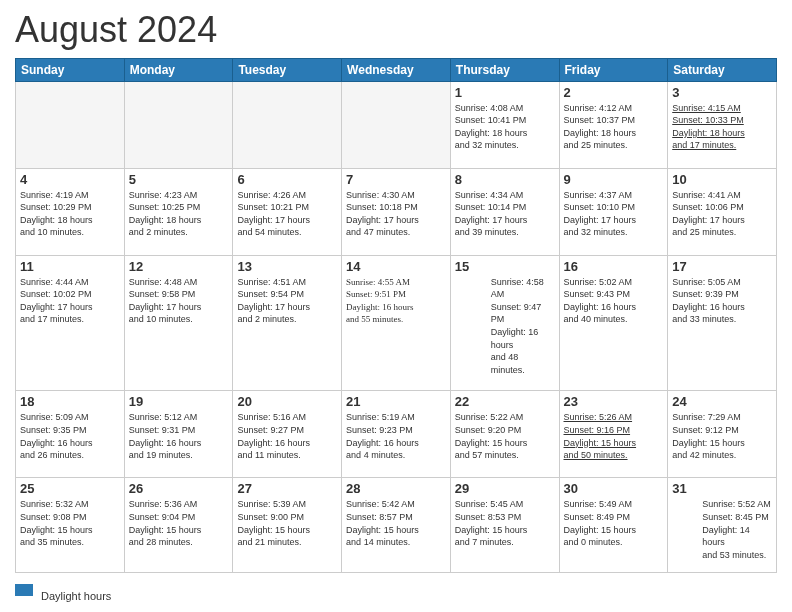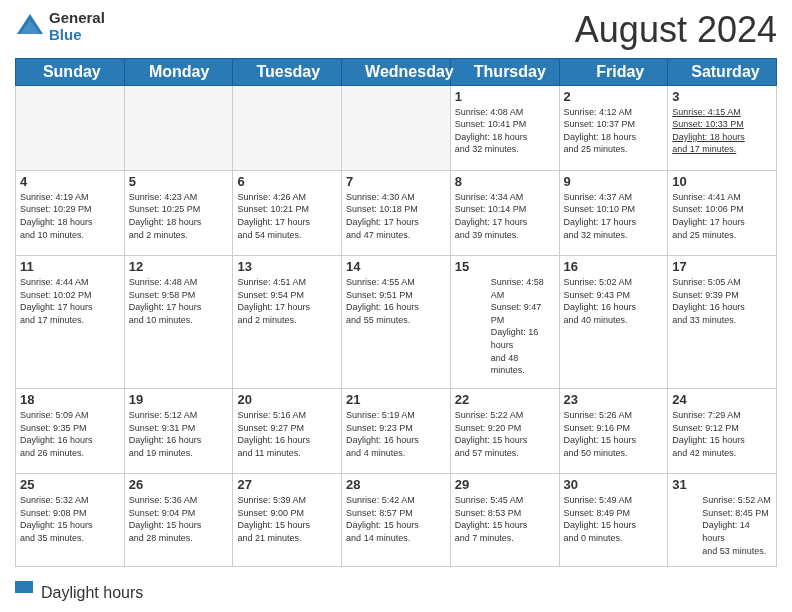--- a/index.html
+++ b/index.html
@@ -62,23 +62,23 @@
     }
     .calendar {
       flex: 1;
       border-collapse: collapse;
       width: 100%;
       table-layout: fixed;
     }
     .calendar th {
       background: #2a7ab5;
       color: #fff;
-      text-align: right;
-      padding: 4px 23px;
-      font-size: 16px;
+      text-align: left;
+      padding: 4px 5px;
+      font-size: 12px;
       font-weight: bold;
       border: 1px solid #1a5f8f;
     }
     .calendar td {
       border: 1px solid #ccc;
       vertical-align: top;
       padding: 3px 4px;
       font-size: 9px;
       color: #333;
       background: #fff;
@@ -105,44 +105,34 @@
       gap: 8px;
       margin-top: 5px;
     }
     .daylight-swatch {
       width: 18px;
       height: 12px;
       background: #2a7ab5;
       display: inline-block;
     }
     .daylight-label {
-      font-size: 16px;
+      font-size: 11px;
       color: #333;
       margin-top: 12px;
     }
     table {
       width: 100%;
       border-collapse: collapse;
     }
   </style>
 </head>
 <body>
 
 <div class="page">
   <div class="header">
-    <div class="logo">
-      <svg class="logo-icon" viewBox="0 0 30 30">
-        <polygon points="15,2 28,22 2,22" fill="#2a7ab5"></polygon>
-        <polygon points="15,8 25,22 5,22" fill="#5ba3d9" opacity="0.5"></polygon>
-      </svg>
-      <div class="logo-text">
-        <span class="logo-general">General</span>
-        <span class="logo-blue">Blue</span>
-      </div>
-    </div>
     <div class="title-block">
       <div class="title-month">August 2024</div>
     </div>
   </div>
 
   <table class="calendar">
     <thead>
       <tr>
       <th>Sunday</th>
           <th>Monday</th>
@@ -249,21 +239,21 @@
           </td>
           <td>
             <span class="day-number">13</span>
             <div class="day-info" style="white-space: pre-line;">Sunrise: 4:51 AM
 Sunset: 9:54 PM
 Daylight: 17 hours
 and 2 minutes.</div>
           </td>
           <td>
             <span class="day-number">14</span>
-            <div class="day-info" style="white-space: pre-line;">Sunrise: 4:55 AM
+            <div class="day-info" style="white-space: pre-line; font-family: Liberation Serif, serif;">Sunrise: 4:55 AM
 Sunset: 9:51 PM
 Daylight: 16 hours
 and 55 minutes.</div>
           </td>
           <td>
             <span class="day-number">15</span>
             <div class="day-info" style="white-space: pre-line; margin-left: 36px;">Sunrise: 4:58 AM
 Sunset: 9:47 PM
 Daylight: 16 hours
 and 48 minutes.</div>
@@ -314,21 +304,21 @@
           </td>
           <td>
             <span class="day-number">22</span>
             <div class="day-info" style="white-space: pre-line;">Sunrise: 5:22 AM
 Sunset: 9:20 PM
 Daylight: 15 hours
 and 57 minutes.</div>
           </td>
           <td>
             <span class="day-number">23</span>
-            <div class="day-info" style="white-space: pre-line;">Sunrise: 5:26 AM
+            <div class="day-info" style="white-space: pre-line; text-decoration: underline;">Sunrise: 5:26 AM
 Sunset: 9:16 PM
 Daylight: 15 hours
 and 50 minutes.</div>
           </td>
           <td>
             <span class="day-number">24</span>
             <div class="day-info" style="white-space: pre-line;">Sunrise: 7:29 AM
 Sunset: 9:12 PM
 Daylight: 15 hours
 and 42 minutes.</div>

